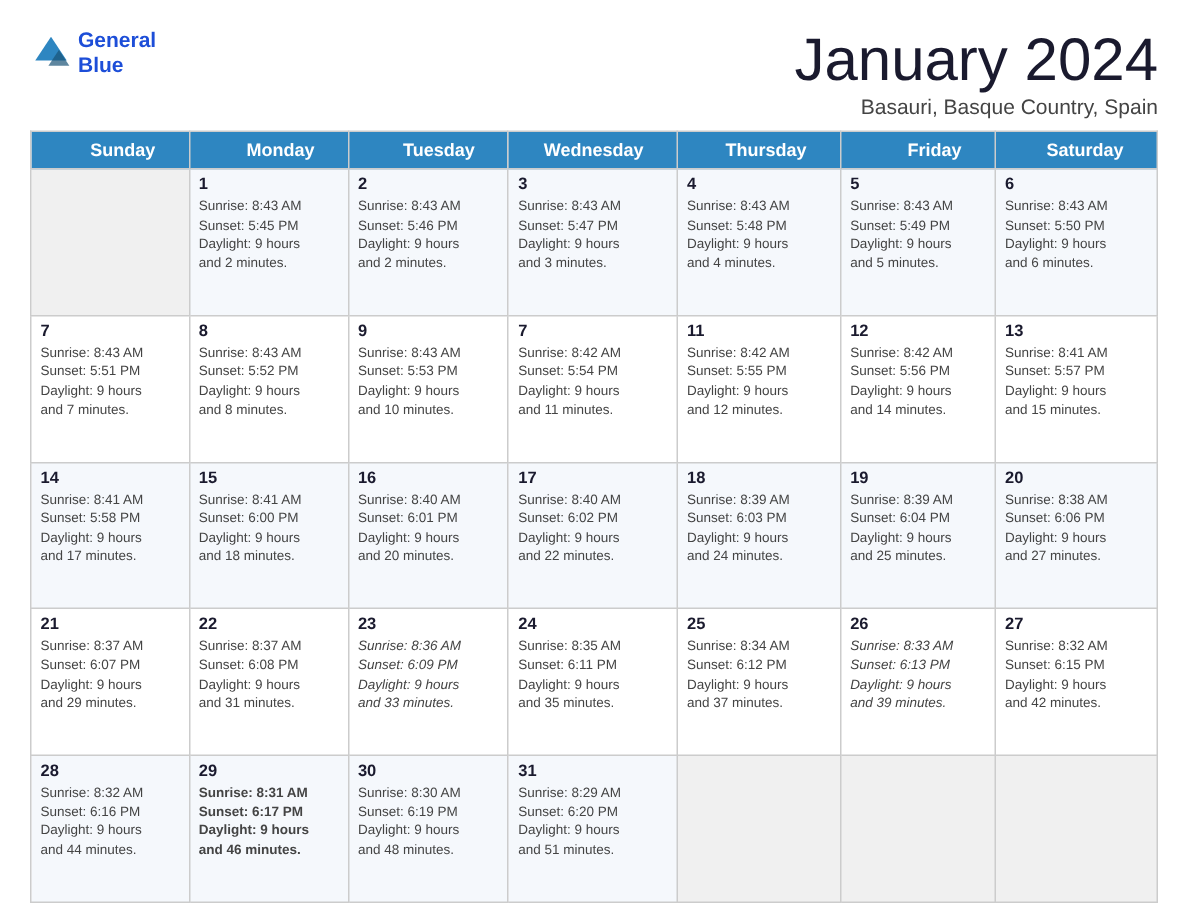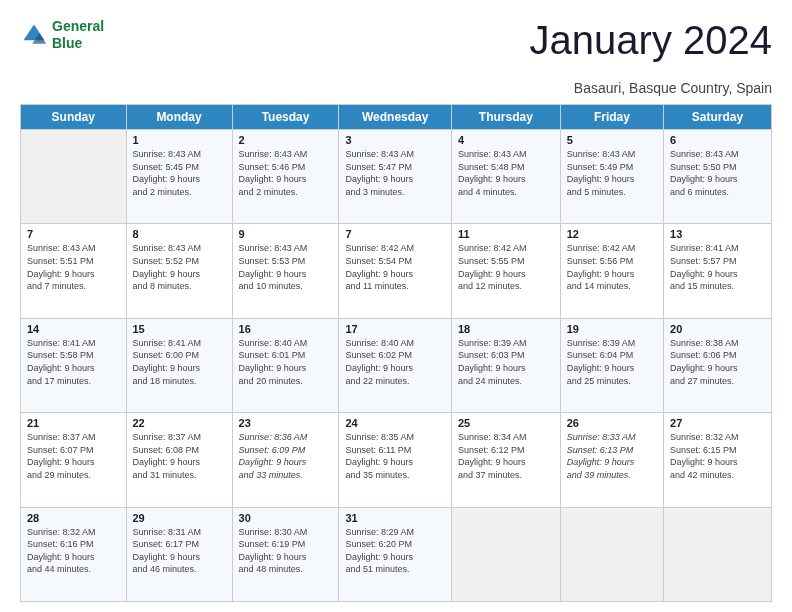--- a/index.html
+++ b/index.html
@@ -28,51 +28,50 @@
       align-items: center;
       gap: 4px;
     }
     .logo-text {
       font-size: 14px;
       font-weight: bold;
       color: #1a1a2e;
       line-height: 1.2;
     }
     .logo-text span {
-      color: #15803d;
+      color: #1d4ed8;
     }
     .logo-icon {
       width: 28px;
       height: 28px;
     }
     .title-block {
       text-align: right;
     }
     .month-title {
       font-size: 40px;
       color: #1a1a2e;
       font-weight: 300;
     }
     .location-title {
       font-size: 14px;
       color: #444;
-      margin-top: 17px;
     }
     .calendar-table {
       width: 100%;
       border-collapse: collapse;
       flex: 1;
     }
     .calendar-table thead tr th {
       background-color: #2e86c1;
       color: #fff;
       font-size: 12px;
       font-weight: bold;
       padding: 5px 22px;
-      text-align: center;
+      text-align: right;
       border: 1px solid #ccc;
     }
     .calendar-table tbody tr td {
       vertical-align: top;
       border: 1px solid #ccc;
       padding: 4px 6px;
       font-size: 9.5px;
       color: #333;
       width: 113px;
       height: 82px;
@@ -337,21 +336,21 @@
         <tr>
           <td>
             <span class="day-number">28</span>
             <div class="day-info" style="white-space: pre-line;">Sunrise: 8:32 AM
 Sunset: 6:16 PM
 Daylight: 9 hours
 and 44 minutes.</div>
           </td>
           <td>
             <span class="day-number">29</span>
-            <div class="day-info" style="white-space: pre-line;">Sunrise: 8:31 AM
+            <div class="day-info" style="white-space: pre-line; font-weight: bold;">Sunrise: 8:31 AM
 Sunset: 6:17 PM
 Daylight: 9 hours
 and 46 minutes.</div>
           </td>
           <td>
             <span class="day-number">30</span>
             <div class="day-info" style="white-space: pre-line;">Sunrise: 8:30 AM
 Sunset: 6:19 PM
 Daylight: 9 hours
 and 48 minutes.</div>

